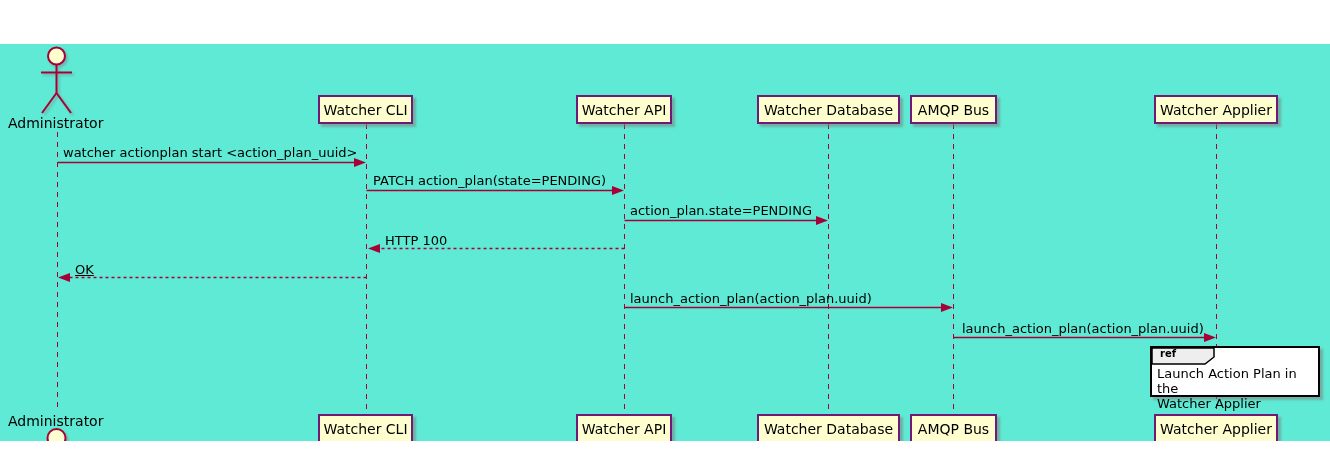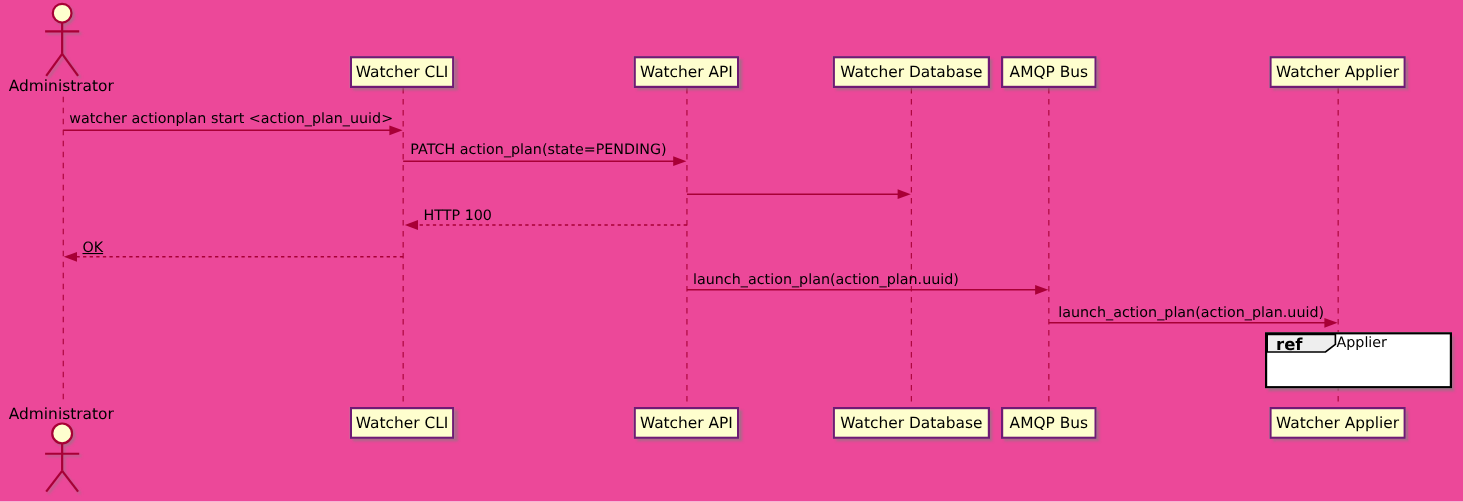--- a/index.html
+++ b/index.html
@@ -1,20 +1,21 @@
 <!DOCTYPE html>
 <html><head>
 <meta charset="utf-8">
 <style>
   html,body { margin:0; padding:0; background:#ffffff; }
   #canvas {
-    position:relative; width:1330px; height:456px;
-    background:#ec4899; overflow:hidden;
+    position:relative; width:1330px; height:397px;
+    background:#5eead4; overflow:hidden;
     font-family:"DejaVu Sans","Liberation Sans",sans-serif;
     color:#000;
+    margin-top:44px;
   }
   svg.layer { position:absolute; left:0; top:0; }
   .pbox {
     position:absolute; box-sizing:border-box; height:29px;
     background:#FEFECE; border:2px solid #701a75;
     box-shadow:3px 3px 2px rgba(125,125,125,.55);
     display:flex; align-items:center; justify-content:center;
     font-size:14px; white-space:nowrap;
   }
   .actor-label {
@@ -25,21 +26,21 @@
   }
   .refbox {
     position:absolute; box-sizing:border-box;
     left:1150px; top:302px; width:170px; height:51px;
     background:#ffffff; border:2px solid #000;
     box-shadow:3px 3px 2px rgba(125,125,125,.55);
     font-size:13px;
   }
   .ref-tab-shape { position:absolute; left:-1px; top:-1px; }
   .ref-tab-label {
-    position:absolute; left:8px; top:0px; font-weight:bold; font-size:15px;
+    position:absolute; left:8px; top:0px; font-weight:bold; font-size:10px;
   }
   .ref-line { margin-left:5px; line-height:15px; }
   .ref-line.first { margin-top:18px; }
 </style>
 </head>
 <body>
 
 <div id="canvas">
 
   <svg class="layer" width="1330" height="456">
@@ -104,26 +105,28 @@
   <div class="pbox" style="left:1154px; top:51px; width:124px;">Watcher Applier</div>
 
   <div class="pbox" style="left:318px;  top:370px; width:95px;">Watcher CLI</div>
   <div class="pbox" style="left:576px;  top:370px; width:96px;">Watcher API</div>
   <div class="pbox" style="left:757px;  top:370px; width:143px;">Watcher Database</div>
   <div class="pbox" style="left:910px;  top:370px; width:87px;">AMQP Bus</div>
   <div class="pbox" style="left:1154px; top:370px; width:124px;">Watcher Applier</div>
 
   <div class="msg-label" style="left:63px;  top:101px;">watcher actionplan start &lt;action_plan_uuid&gt;</div>
   <div class="msg-label" style="left:373px; top:129px;">PATCH action_plan(state=PENDING)</div>
+  <div class="msg-label" style="left:630px; top:159px;">action_plan.state=PENDING</div>
   <div class="msg-label" style="left:385px; top:189px;">HTTP 100</div>
   <div class="msg-label" style="left:75px;  top:218px;text-decoration:underline;">OK</div>
   <div class="msg-label" style="left:630px; top:247px;">launch_action_plan(action_plan.uuid)</div>
   <div class="msg-label" style="left:962px; top:277px;">launch_action_plan(action_plan.uuid)</div>
 
   <div class="refbox">
     <svg class="ref-tab-shape" width="66" height="19">
       <polygon points="1,1 63,1 63,10 54,17 1,17" fill="#EEEEEE" stroke="#000000" stroke-width="1.5"></polygon>
     </svg>
     <span class="ref-tab-label">ref</span>
+    <div class="ref-line first">Launch Action Plan in the</div>
     <div class="ref-line">Watcher Applier</div>
   </div>
 
 </div>
 
 </body></html>

